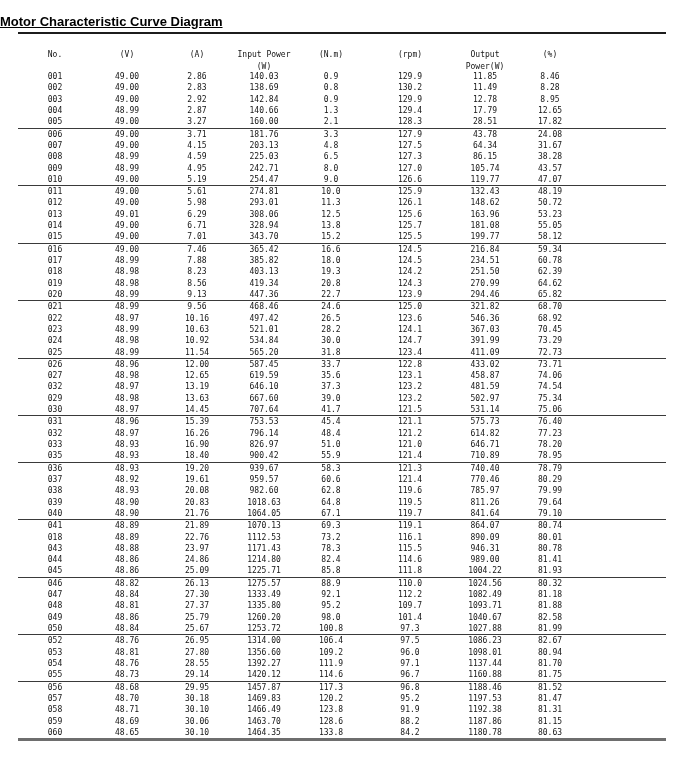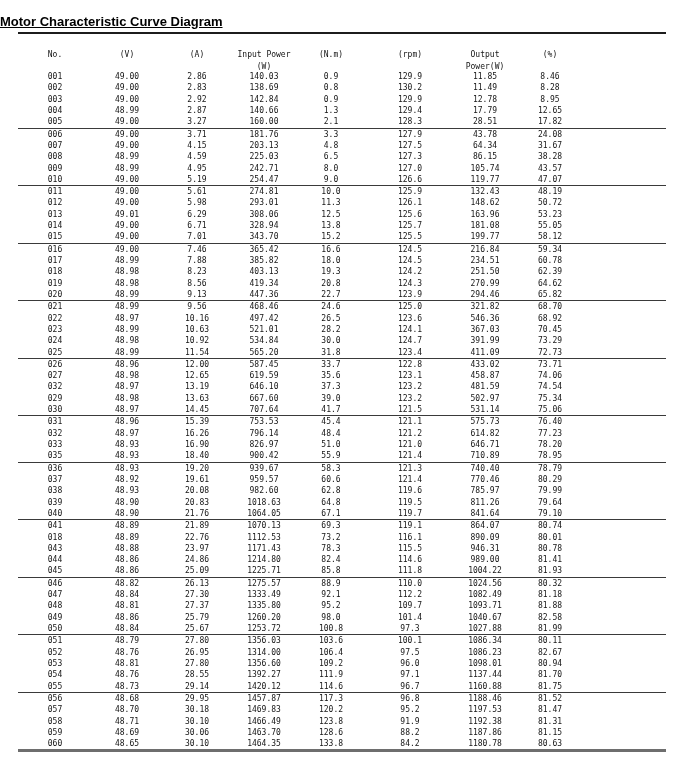--- a/index.html
+++ b/index.html
@@ -620,31 +620,20 @@
           <td>48.84</td>
           <td>25.67</td>
           <td>1253.72</td>
           <td>100.8</td>
           <td>97.3</td>
           <td>1027.88</td>
           <td>81.99</td>
           <td></td>
         </tr>
         <tr>
-          <td>051</td>
-          <td>48.79</td>
-          <td>27.80</td>
-          <td>1356.03</td>
-          <td>103.6</td>
-          <td>100.1</td>
-          <td>1086.34</td>
-          <td>80.11</td>
-          <td></td>
-        </tr>
-        <tr>
           <td>052</td>
           <td>48.76</td>
           <td>26.95</td>
           <td>1314.00</td>
           <td>106.4</td>
           <td>97.5</td>
           <td>1086.23</td>
           <td>82.67</td>
           <td></td>
         </tr>

